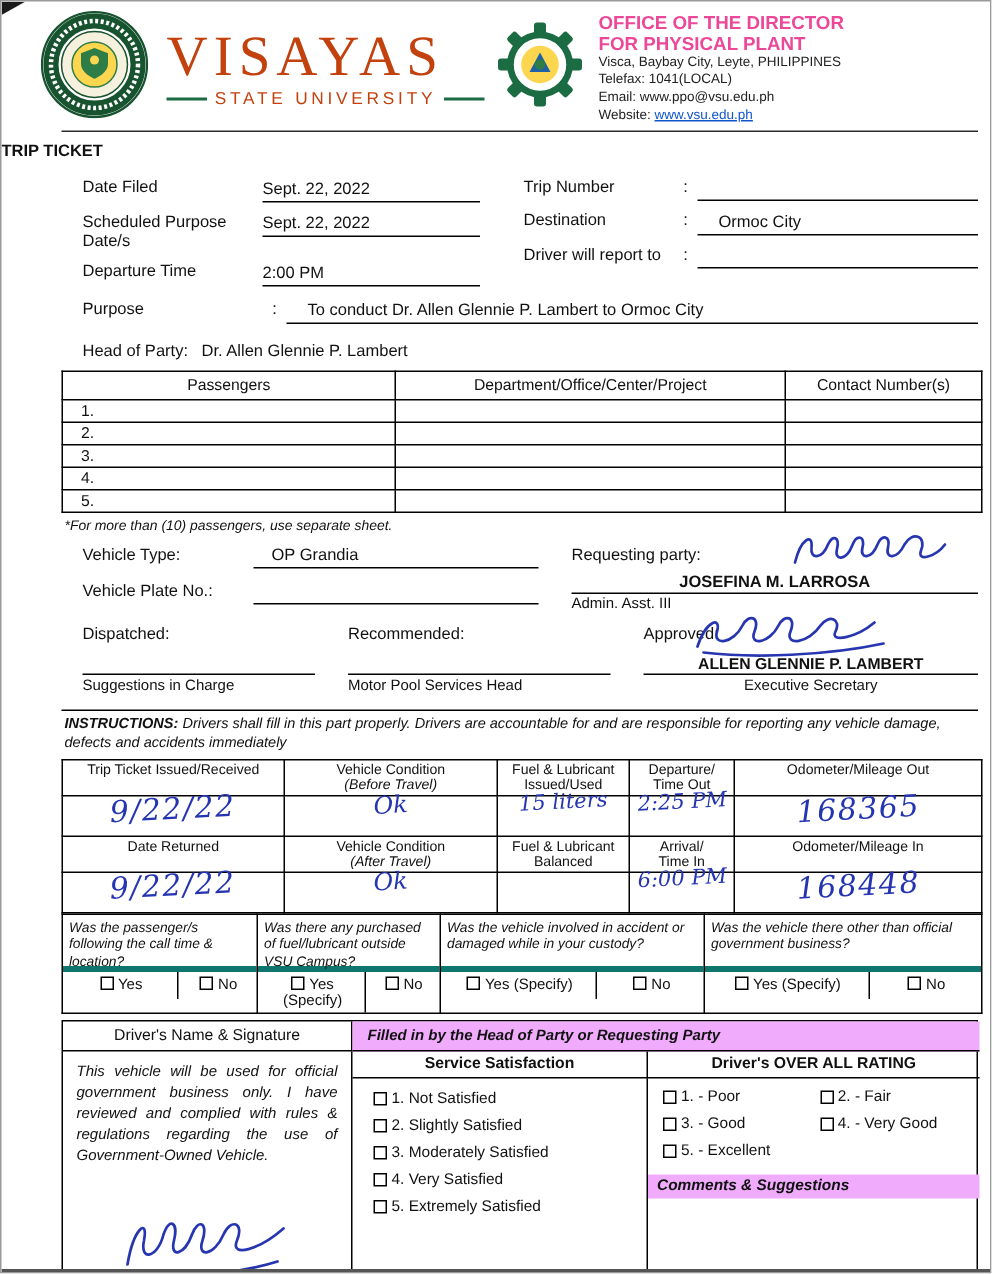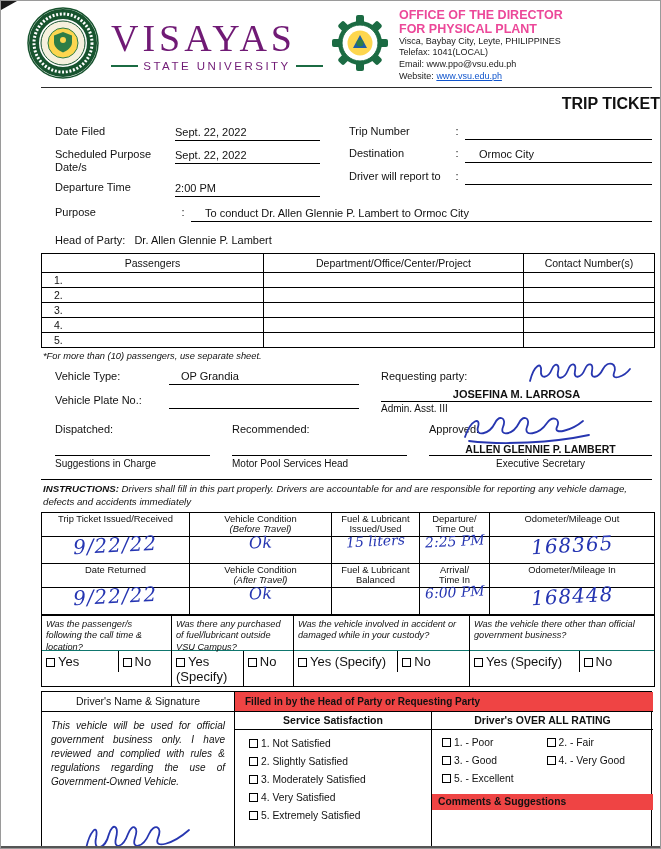--- a/index.html
+++ b/index.html
@@ -7,30 +7,30 @@
   .page { position:relative; width:661px; height:849px; background:#fff; border:1px solid #9a9a9a; overflow:hidden; }
 
   
   .art-tl { position:absolute; top:0; left:0; width:16px; height:9px; background:#1a1a1a;
             clip-path:polygon(0 0,100% 0,0 100%); }
   .art-bottom { position:absolute; bottom:0; left:0; width:100%; height:2px; background:#555; }
 
   
   .header { display:flex; align-items:center; height:86px; padding:6px 6px 4px 26px; }
   .seal { flex:none; }
-  .wordmark { margin-left:12px; color:#701a75; flex:none; width:212px; }
+  .wordmark { margin-left:12px; color:#c2410c; flex:none; width:212px; }
   .wm-big { font-family:"Liberation Serif", serif; font-size:38px; line-height:1; letter-spacing:4px; }
   .wm-sub { display:flex; align-items:center; gap:5px; font-size:11.5px; letter-spacing:2.5px; margin-top:3px; }
   .wm-line { flex:1; height:2px; background:#1b6b43; }
   .pp-logo { margin-left:8px; flex:none; }
   .office-info { margin-left:10px; font-size:9px; line-height:1.3; color:#222; }
   .oi-title { font-size:12.5px; font-weight:bold; color:#ec4899; line-height:1.12; }
   .link { color:#1155cc; text-decoration:underline; }
   .head-rule { margin:0 8px 0 40px; border-top:1.5px solid #2b2b2b; }
-  .title { text-align:right; font-weight:bold; font-size:16px; padding:7px 0 2px; }
+  .title { text-align:left; font-weight:bold; font-size:11px; padding:7px 0 2px; }
 
   
   .fields { padding:10px 8px 0 54px; font-size:11px; }
   .fields-grid { display:grid; grid-template-columns:280px 1fr; column-gap:14px; }
   .frow { display:flex; align-items:flex-start; margin-bottom:7px; }
   .flbl { flex:0 0 120px; line-height:1.2; }
   .flbl2 { flex:0 0 100px; line-height:1.2; }
   .colon { flex:0 0 16px; text-align:center; }
   .fval { flex:1; border-bottom:1px solid #000; min-height:15px; line-height:14px; padding-bottom:1px; }
   .fval.fixed { flex:0 0 145px; }
@@ -85,29 +85,29 @@
   .it { font-style:italic; }
   .hw { display:inline-block; font-family:"DejaVu Serif", serif; font-style:italic; color:#2535b2;
         font-size:16px; transform:rotate(-3deg); position:relative; top:-5px; white-space:nowrap; }
   .hw-lg { font-size:20px; letter-spacing:1px; }
   .hw-sm { font-size:14px; }
 
   
   .qtable { width:613px; margin:0 8px 0 40px; border-collapse:collapse; table-layout:fixed; }
   .qtable > tbody > tr > td { border:1px solid #000; vertical-align:top; padding:0; }
   .q-text { font-size:9.2px; font-style:italic; line-height:1.25; padding:3px 4px; height:34px; }
-  .q-opts { display:flex; border-top:1px solid #0f766e; min-height:22px; font-size:13px; }
+  .q-opts { display:flex; border-top:4px solid #0f766e; min-height:22px; font-size:10px;text-align:center; }
   .q-yes { flex:1.5; padding:3px 2px 2px 4px; border-right:1px solid #000; }
   .q-no { flex:1; padding:3px 2px 2px 4px; }
   .cb { display:inline-block; width:9px; height:9px; border:1px solid #000; vertical-align:-1px; margin-right:3px; flex:none; }
 
   
   .bottom { display:grid; grid-template-columns:193px 197px 221px; grid-template-rows:20px 18px 1fr;
             height:193px; border:1px solid #000; margin:4px 8px 0 40px; }
-  .gold { background:#ef4444; }
+  .gold { background:#f0abfc;font-style:italic; }
   .b-driver-header { grid-area:1/1/2/2; border-right:1px solid #000; border-bottom:1px solid #000;
                      text-align:center; font-size:10.5px; padding-top:3px; }
   .b-party-header { grid-area:1/2/2/4; border-bottom:1px solid #000; font-weight:bold; font-size:10px; padding:4px 0 0 10px; }
   .b-driver-body { grid-area:2/1/4/2; border-right:1px solid #000; display:flex; flex-direction:column; }
   .pledge { font-size:10px; font-style:italic; line-height:1.4; padding:7px 9px 0; text-align:justify; }
   .spacer { flex:1; }
   .sig-driver { display:block; margin:0 auto 2px; }
   .b-caption { border-top:1px solid #000; font-weight:bold; text-align:center; font-size:8.7px; padding:3px 2px; }
   .b-service-sub { grid-area:2/2/3/3; border-right:1px solid #000; border-bottom:1px solid #000;
                    text-align:center; font-weight:bold; font-size:10.5px; padding-top:2px; }

